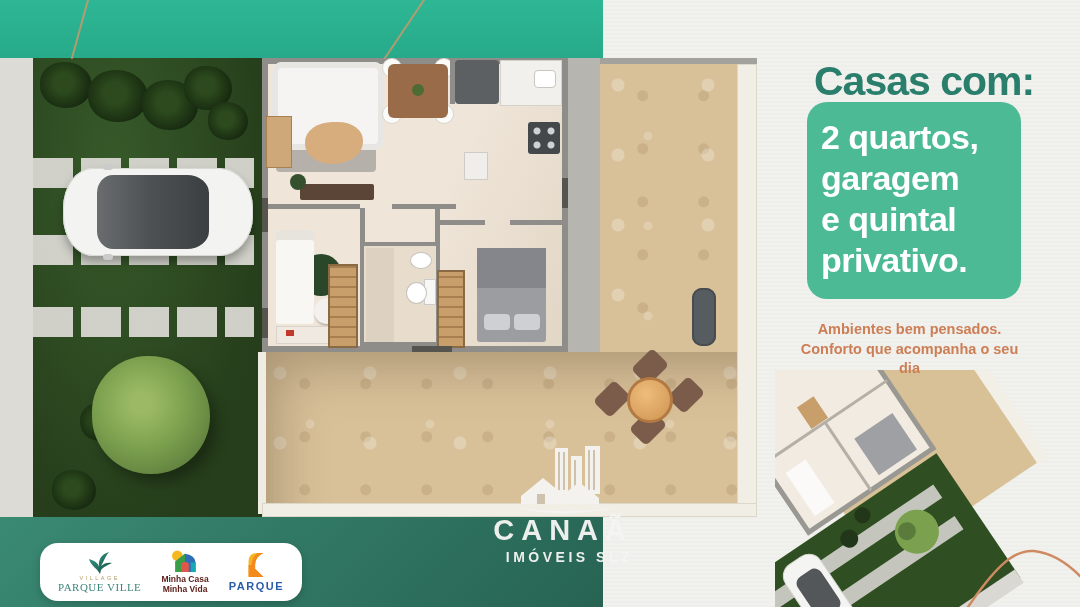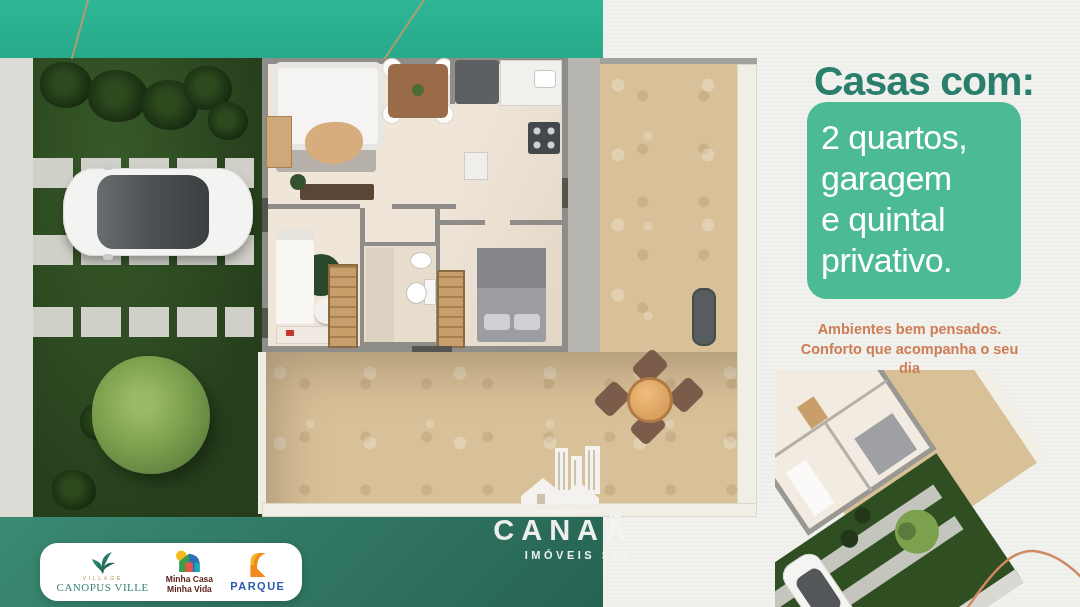--- a/index.html
+++ b/index.html
@@ -43,28 +43,28 @@
   .sand-bottom{left:262px;top:294px;width:475px;height:162px;
         box-shadow:inset 40px 40px 50px -25px rgba(90,75,55,.35);}
   .ywall{background:#f1eee5;box-shadow:inset 0 0 0 1px #dcd7c9;}
   .chair-br{position:absolute;width:24px;height:30px;background:#7b5b49;border-radius:5px;transform:rotate(45deg);}
   .table-round{position:absolute;left:29px;top:23px;width:46px;height:46px;border-radius:50%;
         background:radial-gradient(circle at 40% 35%,#eebd7c,#cf9350);border:3px solid #b27a42;box-sizing:border-box;}
 
   
   .watermark{left:458px;top:446px;width:175px;text-align:right;z-index:3;color:#f5f5f3;opacity:.96;}
   .wm-title{font-size:29px;font-weight:bold;letter-spacing:7px;margin-top:-4px;}
-  .wm-sub{font-size:11px;font-weight:bold;letter-spacing:3.5px;margin-top:2px;}
+  .wm-sub{font-size:14px;font-weight:bold;letter-spacing:3.5px;margin-top:2px;}
 
   
   .headline{left:806px;top:50px;width:240px;margin:8px;font-size:41px;font-weight:800;letter-spacing:-1px;
             color:#2a7e6c;z-index:3;}
   .feature-card{left:807px;top:102px;width:214px;height:197px;background:#4cba94;border-radius:20px;z-index:3;
             box-sizing:border-box;padding:15px 14px;}
-  .feature-card span{white-space:pre-line;color:#fff;font-size:34px;line-height:1.21;font-weight:400;letter-spacing:-0.5px;}
+  .feature-card span{white-space:pre-line;color:#fff;font-size:34px;line-height:1.21;font-weight:700;letter-spacing:-0.5px;}
   .tagline{left:792px;top:320px;width:235px;text-align:center;white-space:pre-line;
            font-size:14.5px;line-height:1.35;font-weight:700;color:#cd7e55;z-index:3;}
 
   
   .logos-card{left:40px;top:543px;width:262px;height:58px;background:#fff;border-radius:18px;z-index:4;
            display:flex;align-items:center;justify-content:space-around;padding:0 8px;box-sizing:border-box;
            box-shadow:0 3px 8px rgba(0,0,0,.18);}
   .logo{display:flex;flex-direction:column;align-items:center;line-height:1;}
   .pv-top{font-size:5.5px;letter-spacing:2.5px;color:#b59a63;margin-top:1px;}
   .pv-name{font-family:"Liberation Serif",serif;font-size:11px;letter-spacing:.5px;color:#3f8577;margin-top:1px;}
@@ -251,21 +251,21 @@
       <svg width="26" height="24" viewBox="0 0 26 24">
         <defs>
             <linearGradient id="tg" x1="0" y1="0" x2="1" y2="1">
           <stop offset="0" stop-color="#37a08b"></stop>
               <stop offset="1" stop-color="#14493f"></stop>
         </linearGradient>
           </defs>
         <path d="M13,23 C10,17 4,15 2,8 C8,10 11,12 12,16 C11,8 15,3 22,1 C18,6 17,10 14,15 C17,12 21,11 25,12 C21,14 16,16 14,19 Z" fill="url(#tg)"></path>
       </svg>
       <div class="pv-top">VILLAGE</div>
-      <div class="pv-name">CANOPUS VILLE</div>
+      <div class="pv-name">PARQUE VILLE</div>
     </div>
     <div class="logo">
       <svg width="30" height="25" viewBox="0 0 30 26">
         <circle cx="7" cy="7" r="5.5" fill="#f5b91e"></circle>
         <path d="M5,24 L5,13 L15,5 Q25,6 26,14 L26,24 Z" fill="#2e6fb7"></path>
         <path d="M5,24 L5,13 L15,5 L15,24 Z" fill="#3a9e49"></path>
         <path d="M11,24 L11,15 Q15,12 19,15 L19,24 Z" fill="#e2574c"></path>
         <rect x="21" y="14" width="5" height="10" fill="#18a8b5"></rect>
       </svg>
       <div class="mcmv-text">Minha Casa

